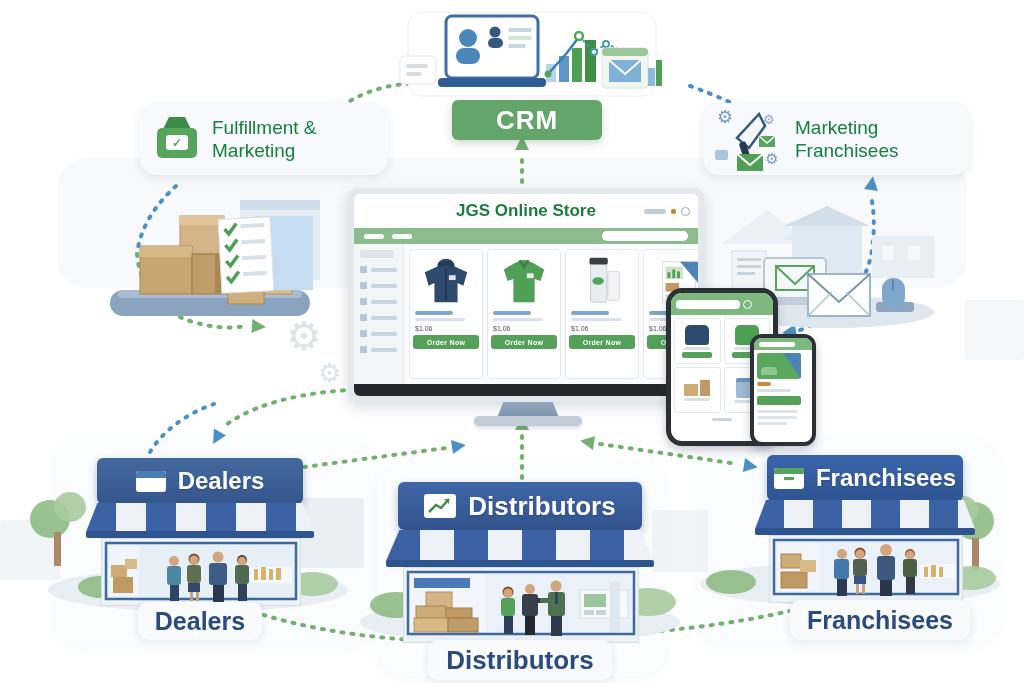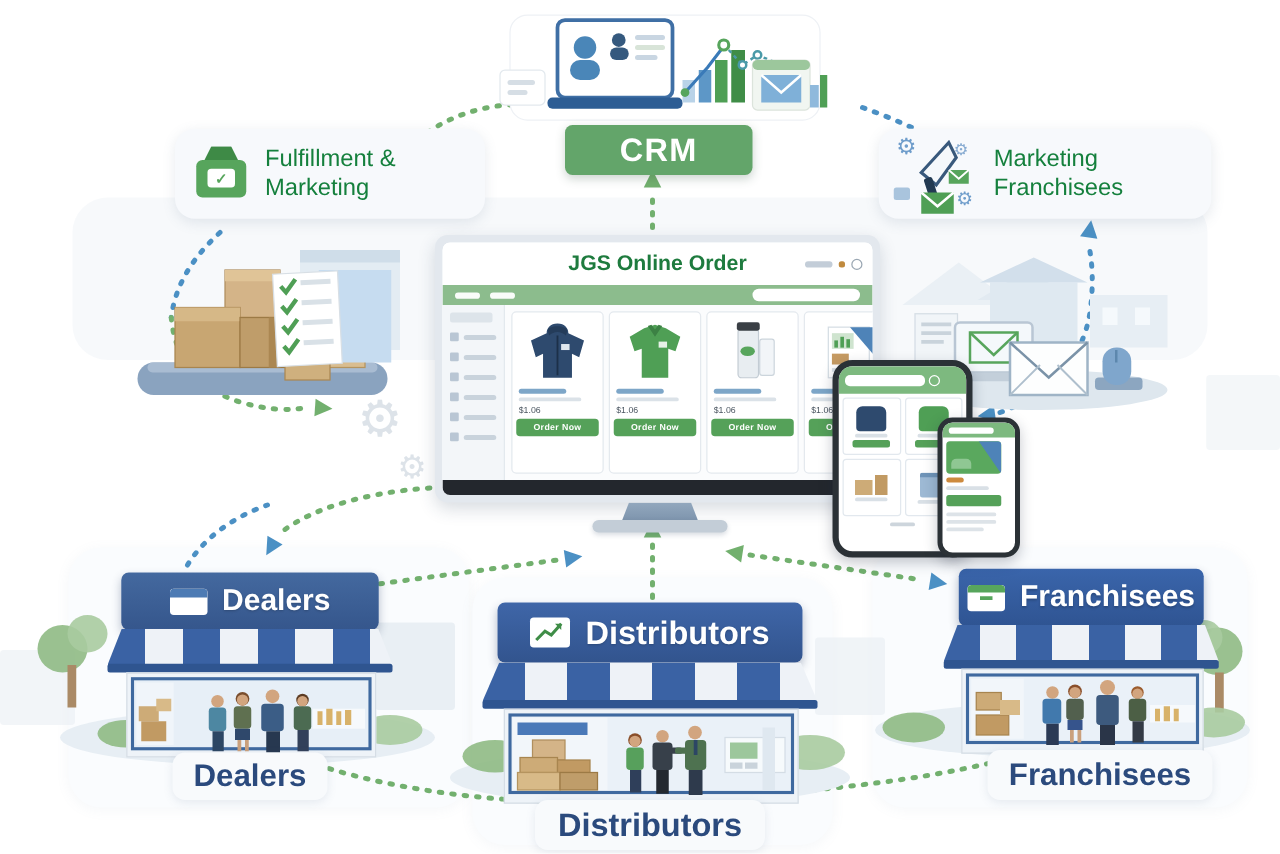--- a/index.html
+++ b/index.html
@@ -248,21 +248,21 @@
     <rect x="164" y="106" width="38" height="10" rx="3" fill="#8ca6c0"></rect>
     <rect x="170" y="82" width="23" height="30" rx="11" fill="#7fa6cc"></rect>
     <line x1="181" y1="84" x2="181" y2="94" stroke="#5d87ad" stroke-width="2"></line>
   </svg>
 
   <div class="abs monitor-frame" style="left:348px;top:188px;z-index:3;">
     <div class="screen">
       <div class="scr-header">
         <div class="scr-title">
           <b>JGS</b>
-          <span>Online Order</span>
+          <span>Online Store</span>
         </div>
         <div class="win-controls">
           <div class="wc-pill"></div>
           <div class="wc-dot"></div>
           <div class="wc-ring"></div>
         </div>
       </div>
       <div class="scr-nav">
         <div class="nav-pill"></div>
         <div class="nav-pill"></div>

